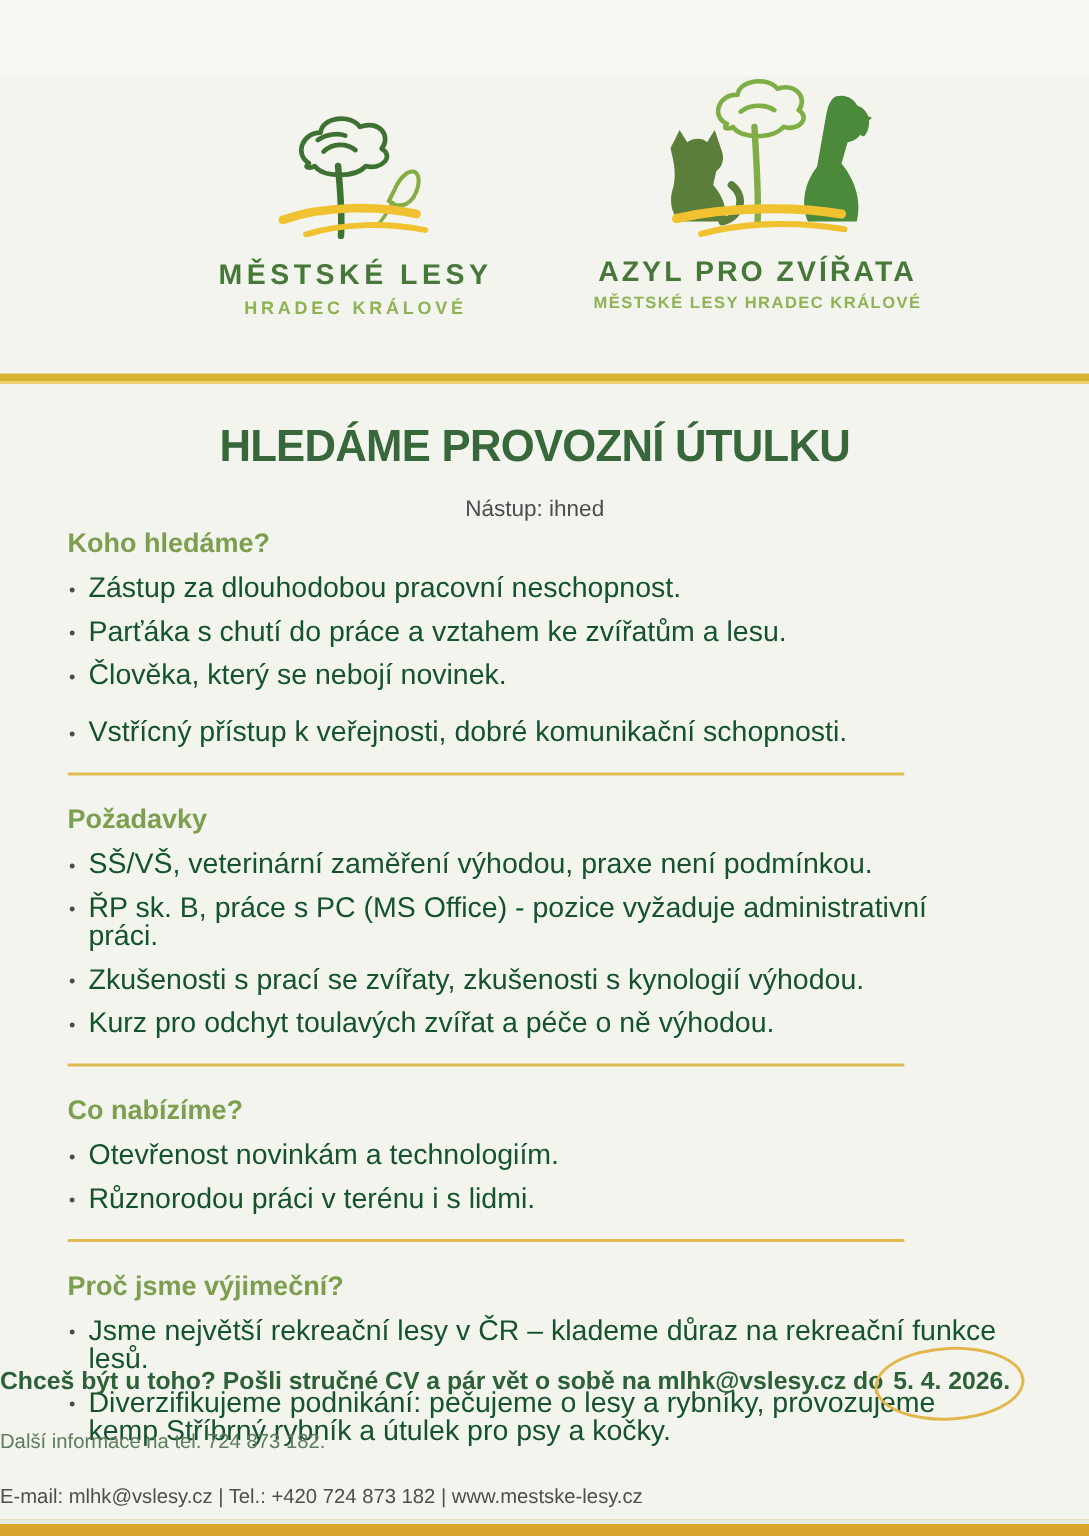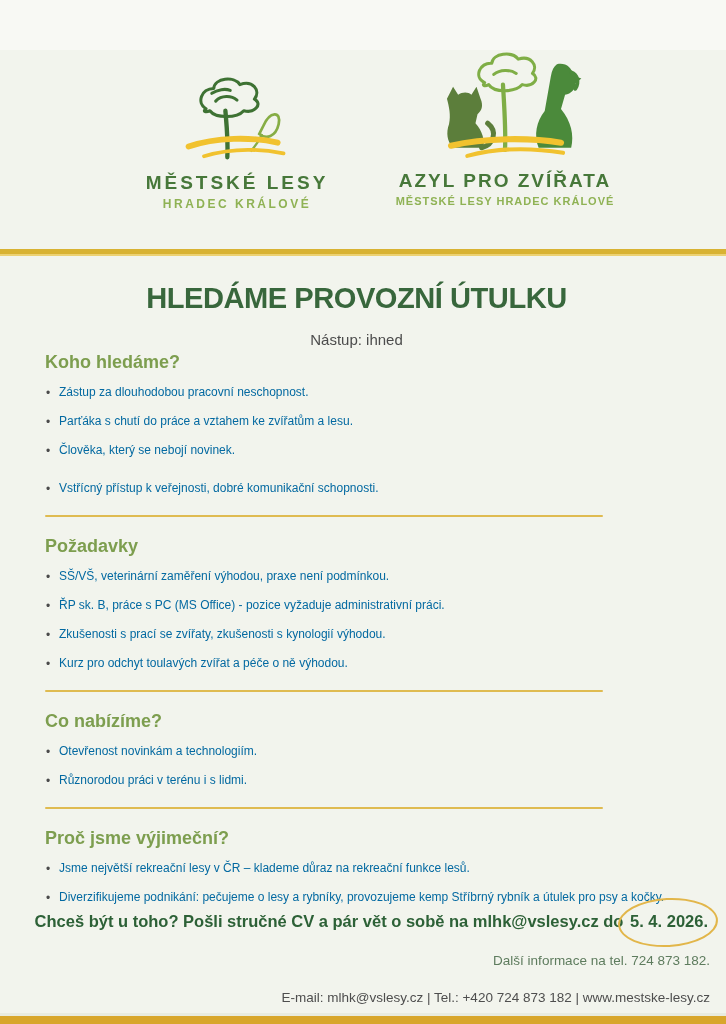--- a/index.html
+++ b/index.html
@@ -33,31 +33,31 @@
   h1.title {
     text-align:center; color:#38673c; font-size:30px; font-weight:bold;
     margin-top:25px; letter-spacing:-0.5px; transform:scaleX(.97);
   }
   .subtitle { text-align:center; color:#4c4c4c; font-size:15px; margin-top:16px; }
 
   h2.sec-h { color:#7d9e4f; font-size:18px; font-weight:bold; margin-top:4px; }
   section + section h2.sec-h { margin-top:0; }
   ul.bullets { list-style:none; margin-top:2px; }
   ul.bullets li {
-    position:relative; font-size:12px; line-height:19px; color:#0369a1;
+    position:relative; font-size:19px; line-height:19px; color:#14532d;
     padding-left:14px; margin-top:10px;
   }
   ul.bullets li::before {
     content:"•"; position:absolute; left:1px; top:1px; font-size:12px; color:#4a4a4a;
   }
   ul.bullets li.gap { margin-top:19px; }
   .divider { height:2px; background:#dfbb51; width:558px; margin:17px 0 19px; border-radius:1px; }
 
   
-  .bottom-group { position:absolute; top:912px; left:0; right:16px; text-align:right; }
+  .bottom-group { position:absolute; top:912px; left:0; right:16px; text-align:left; }
   .cta { font-size:16.5px; font-weight:bold; color:#2d6137; }
   .date-circle { position:relative; display:inline-block; padding:0 2px; }
   .date-circle::after {
     content:""; position:absolute; left:-10px; right:-8px; top:-14px; bottom:-16px;
     border:2px solid #e2b64a; border-radius:50%; transform:rotate(-3deg);
   }
   .info { font-size:13.5px; color:#5e7c5e; margin-top:22px; }
   .footer-line { font-size:13.5px; color:#4e4e4e; margin-top:22px; }
 
   .bottom-bar {

